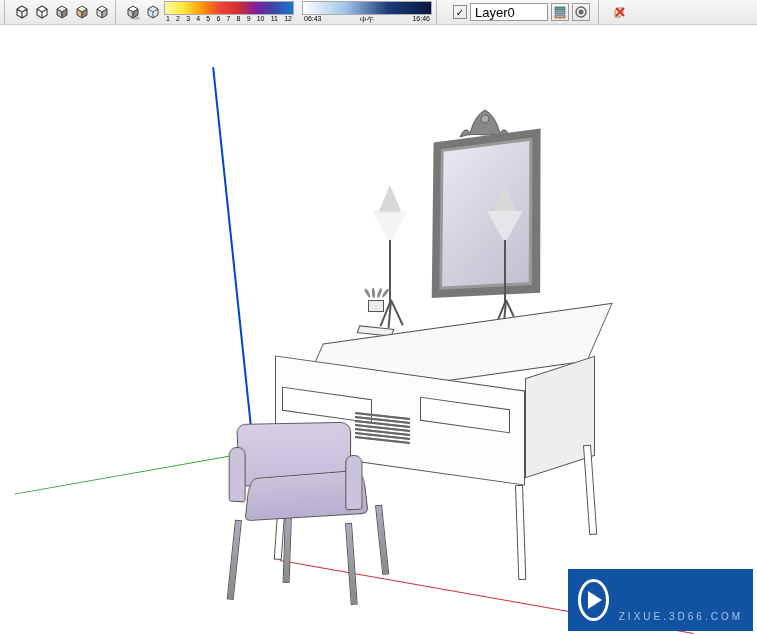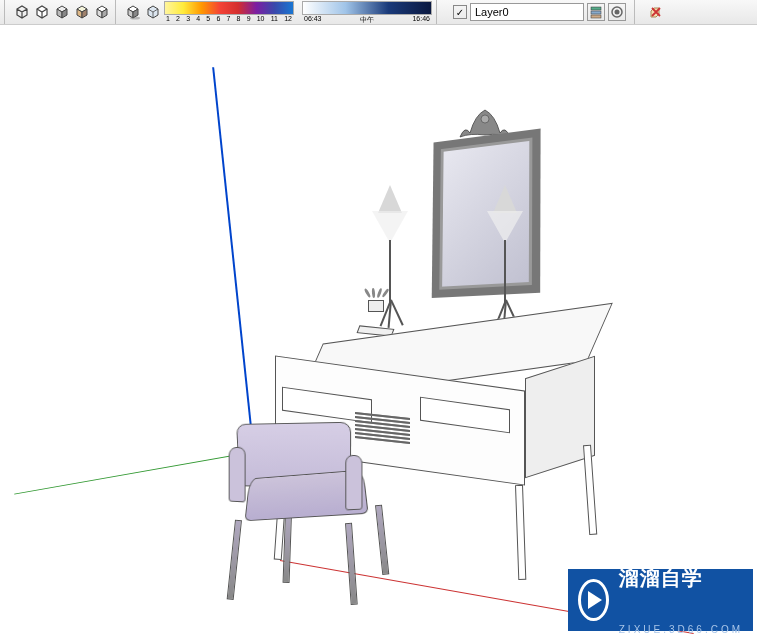--- a/index.html
+++ b/index.html
@@ -12,21 +12,21 @@
     
     .gradient-bar { height: 14px; display: flex; padding: 0 2px; }
     .gradient-bar.rainbow { width: 130px; background: linear-gradient(to right, #fff59d, #ffeb3b, #ff9800, #f44336, #d32f2f, #7b1fa2, #3949ab, #1976d2); border: 1px solid #aaa; position: relative; }
     .gradient-bar.blue { width: 130px; background: linear-gradient(to right, #fff, #a0c4e8, #1a3a7a, #0a1840); border: 1px solid #aaa; position: relative; }
     
     .grad-wrap { position: relative; height: 22px; display: flex; flex-direction: column; }
     .grad-ticks { display: flex; justify-content: space-between; font-size: 7px; padding: 0 2px; height: 8px; }
     
     .layer-box { display: flex; align-items: center; gap: 3px; margin-left: 8px; }
     .layer-check { width: 14px; height: 14px; border: 1px solid #888; display: flex; align-items: center; justify-content: center; font-size: 10px; color: #000; }
-    .layer-dropdown { width: 114px; height: 18px; border: 1px solid #999; background: #fff; display: flex; align-items: center; padding: 0 4px; font-size: 11px; }
+    .layer-dropdown { width: 78px; height: 18px; border: 1px solid #999; background: #fff; display: flex; align-items: center; padding: 0 4px; font-size: 13px; }
     .layer-btn { width: 18px; height: 18px; border: 1px solid #999; display: flex; align-items: center; justify-content: center; cursor: pointer; }
     
     .viewport { position: absolute; top: 25px; left: 0; right: 0; bottom: 0; background: #fff; }
     
     .watermark { position: absolute; right: 4px; bottom: 4px; width: 185px; height: 62px; background: #1152a3; color: #fff; display: flex; align-items: center; padding: 0 10px; gap: 10px; }
     .wm-play { width: 42px; height: 42px; border: 3px solid #fff; border-radius: 50%; display: flex; align-items: center; justify-content: center; }
     .wm-play::after { content: ''; border-left: 14px solid #fff; border-top: 9px solid transparent; border-bottom: 9px solid transparent; margin-left: 3px; }
     .wm-text { display: flex; flex-direction: column; }
     .wm-big { font-size: 20px; font-weight: bold; letter-spacing: 1px; }
     .wm-small { font-size: 10px; letter-spacing: 3px; color: #a8c5e8; margin-top: 32px; }
@@ -290,17 +290,16 @@
       <div class="chair-seat"></div>
       <div class="chair-arm r"></div>
       <div class="chair-leg a"></div>
       <div class="chair-leg b"></div>
     </div>
   </div>
 
   <div class="watermark">
     <div class="wm-play"></div>
     <div class="wm-text">
-      <div class="wm-big">溜溜自学</div>
       <div class="wm-small">ZIXUE.3D66.COM</div>
     </div>
   </div>
 </div>
 
 </body></html>

